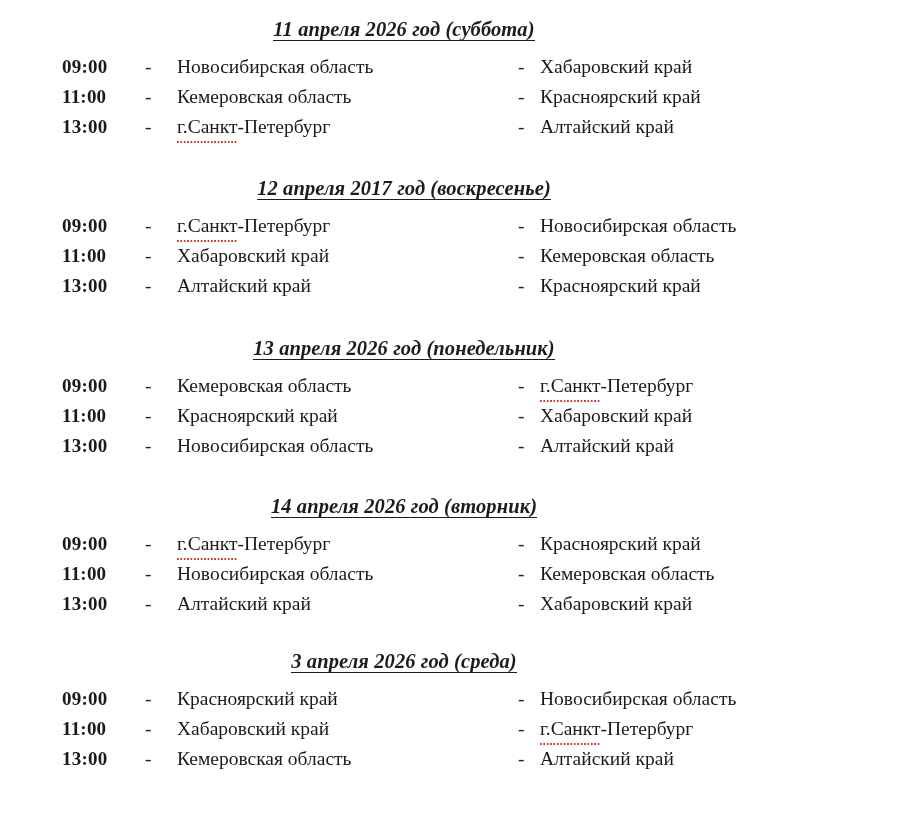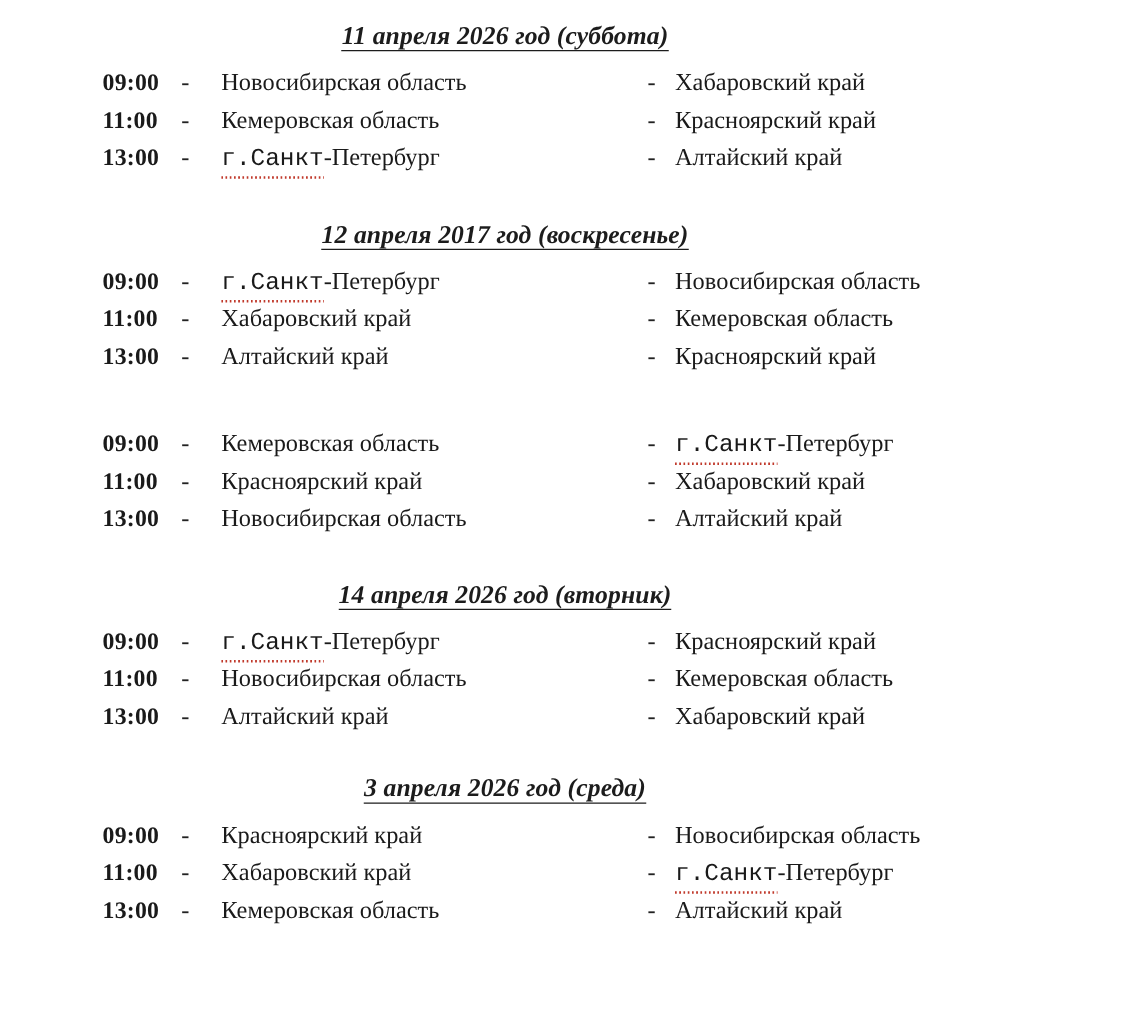--- a/index.html
+++ b/index.html
@@ -60,21 +60,21 @@
     font-size: 19.5px;
   }
 
   .cell {
     position: absolute;
     top: 0;
     white-space: nowrap;
   }
 
   .time {
-    left: 82px;
+    left: 62px;
     font-weight: bold;
     font-size: 19px;
     letter-spacing: 0.2px;
   }
   .dash-left  { left: 145px; }
   .team-left  { left: 177px; }
   .dash-right { left: 518px; }
   .team-right { left: 540px; }
 
   .dash {
@@ -88,21 +88,20 @@
     display: inline-block;
     padding-bottom: 1px;
     background-image: repeating-linear-gradient(
         to right,
         #c0392b 0px, #c0392b 1.6px,
         rgba(0,0,0,0) 1.6px, rgba(0,0,0,0) 3.4px
     );
     background-repeat: repeat-x;
     background-size: 3.4px 1.7px;
     background-position: 0 100%;
-    font-family: Liberation Mono, monospace;
   }
 
   .block-gap-1 { height: 31px; }
   .block-gap-2 { height: 32px; }
   .block-gap-3 { height: 30px; }
   .block-gap-4 { height: 27px; }
 </style>
 </head>
 <body>
 
@@ -155,20 +154,21 @@
           <span class="cell time">13:00</span>
           <span class="cell dash dash-left">-</span>
           <span class="cell team-left"><span>Алтайский край</span></span>
           <span class="cell dash dash-right">-</span>
           <span class="cell team-right"><span>Красноярский край</span></span>
         </div>
       </div>
     </div>
     <div class="block-gap-2"></div>
     <div class="day-block">
+      <div class="day-header"><span class="hdr-text">13 апреля 2026 год (понедельник)</span></div>
       <div class="rows">
         <div class="session-row">
           <span class="cell time">09:00</span>
           <span class="cell dash dash-left">-</span>
           <span class="cell team-left"><span>Кемеровская область</span></span>
           <span class="cell dash dash-right">-</span>
           <span class="cell team-right"><span class="spell">г.Санкт</span><span>-Петербург</span></span>
         </div>
         <div class="session-row">
           <span class="cell time">11:00</span>

